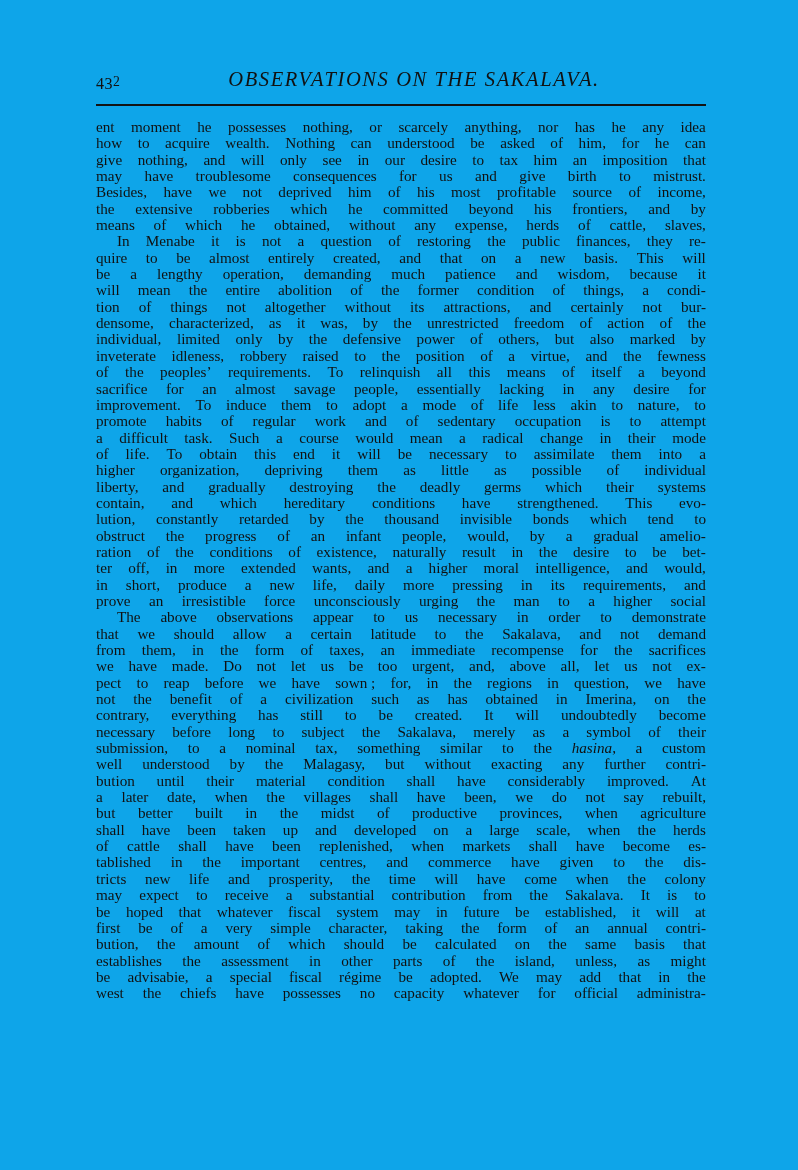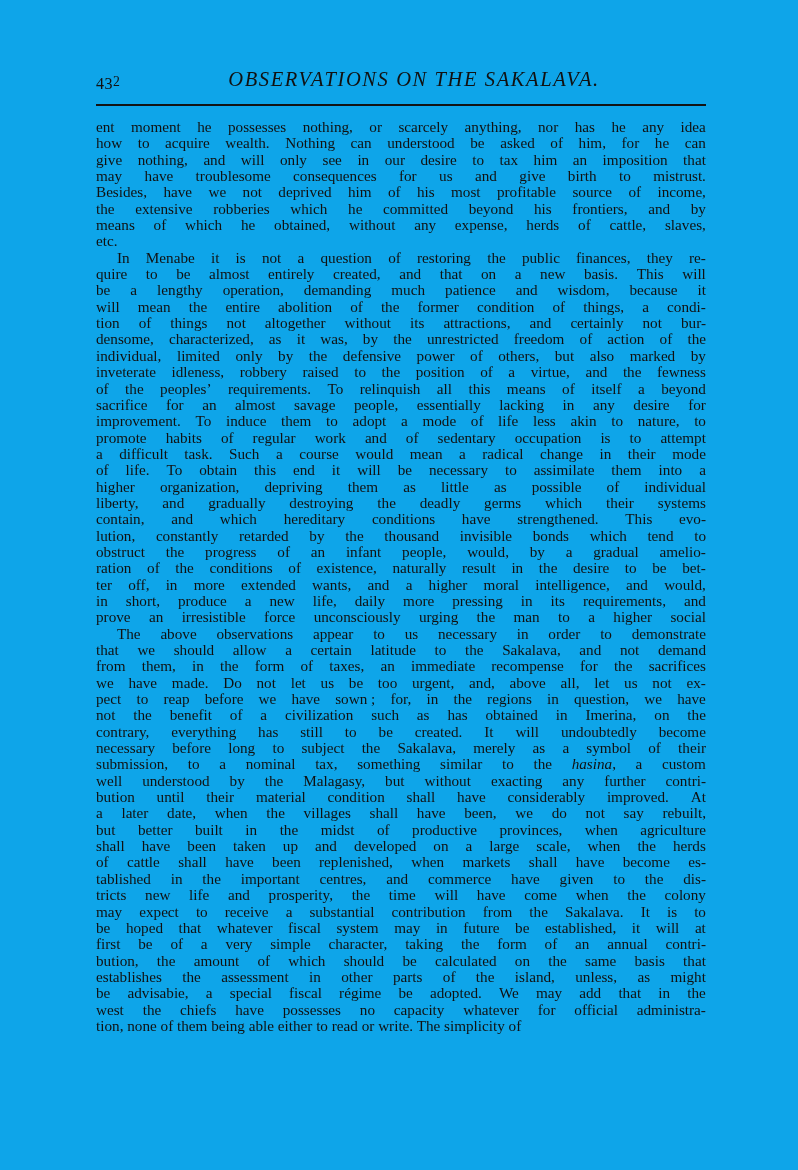--- a/index.html
+++ b/index.html
@@ -216,21 +216,20 @@
         <span>he</span>
         <span>obtained,</span>
         <span>without</span>
         <span>any</span>
         <span>expense,</span>
         <span>herds</span>
         <span>of</span>
         <span>cattle,</span>
         <span>slaves,</span>
       </div>
-      <div class="line r">etc.</div>
       <div class="line j indent">
         <span>In</span>
         <span>Menabe</span>
         <span>it</span>
         <span>is</span>
         <span>not</span>
         <span>a</span>
         <span>question</span>
         <span>of</span>
         <span>restoring</span>
@@ -906,16 +905,15 @@
         <span>chiefs</span>
         <span>have</span>
         <span>possesses</span>
         <span>no</span>
         <span>capacity</span>
         <span>whatever</span>
         <span>for</span>
         <span>official</span>
         <span>administra-</span>
       </div>
-      <div class="line r">tion, none of them being able either to read or write.    The simplicity of</div>
     </div>
 
 </div>
 
 </body></html>

